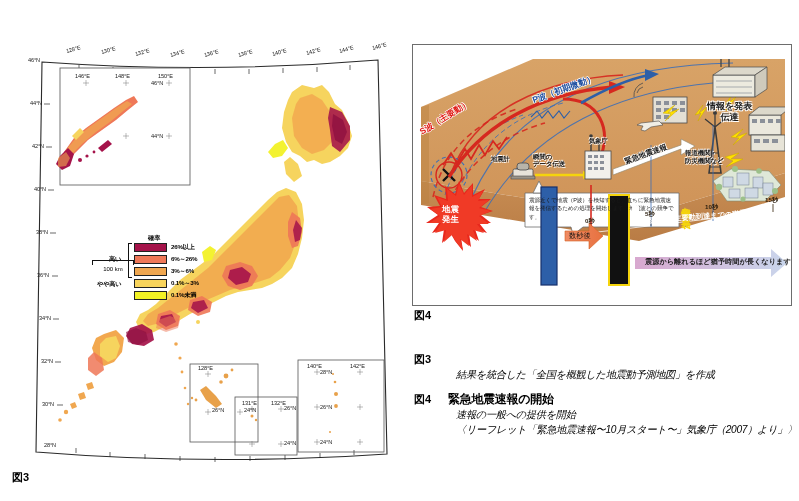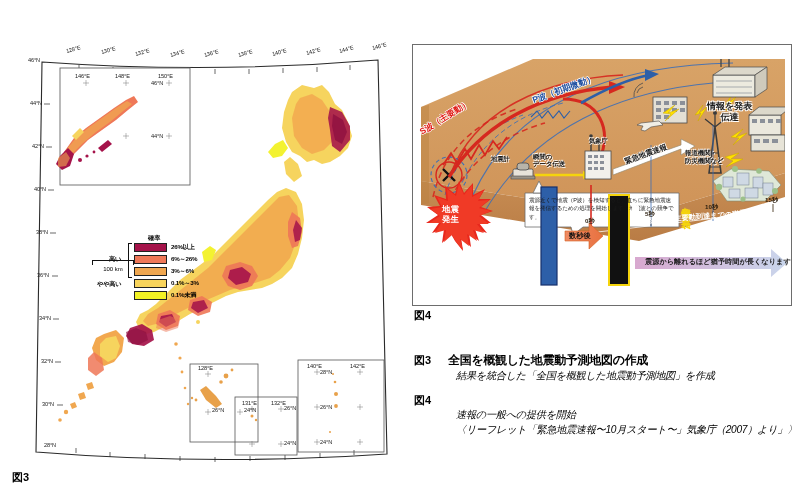--- a/index.html
+++ b/index.html
@@ -712,21 +712,21 @@
       <div style="position:absolute; left:116px; top:151px; width:146px; font-size:5.6px; line-height:1.5;
                   color:#1a1a1a; letter-spacing:-0.1px;">震源近くで地震（P波）を検知すると、直ちに緊急地震速報を発信するための処理を開始します。地震波との競争です。</div>
 
       <div style="position:absolute; left:29px; top:160px; font-size:8.4px; font-weight:bold; color:#ffffff;
                   line-height:1.15; text-align:center; white-space:pre;"><span>地震
 発生</span></div>
 
       <div style="position:absolute; left:131px; top:147px; width:96px; font-size:7.6px; font-weight:bold;
                   color:#ffffff; writing-mode:vertical-rl; text-orientation:upright; letter-spacing:-0.6px;">P波（初期微動）を観測</div>
 
-      <div style="position:absolute; left:156px; top:186px; font-size:7.2px; font-weight:bold; color:#111;
+      <div style="position:absolute; left:156px; top:186px; font-size:7.2px; font-weight:normal; color:#111;
                   white-space:nowrap;">数秒後</div>
 
       <div style="position:absolute; left:199px; top:155px; width:80px; font-size:9.6px; font-weight:bold;
                   color:#f5d40c; writing-mode:vertical-rl; text-orientation:upright; letter-spacing:0px;">情報を発表</div>
 
       <div style="position:absolute; left:218px; top:172px; font-size:7.2px; font-weight:bold; color:#ffffff;
                   white-space:nowrap; transform:rotate(-4.3deg); transform-origin:left center;">情報発表から主要動到達までの猶予時間</div>
 
       <div style="position:absolute; left:232px; top:212px; font-size:7.2px; font-weight:bold; color:#1a1a1a;
                   white-space:nowrap;text-align:right;">震源から離れるほど猶予時間が長くなります</div>
@@ -739,30 +739,30 @@
   </div>
 
   <div class="fig-tag" style="left:2px; top:264px;">図4</div>
 </div>
 
 <div id="captions">
 
   <div class="cap-block">
     <div class="cap-head">
       <span class="cap-num">図3</span>
-      <span class="cap-title">全国を概観した地震動予測地図の作成</span>
     </div>
     <div class="cap-body">
       <div class="cap-cont">結果を統合した「全国を概観した地震動予測地図」を作成</div>
     </div>
   </div>
 
   <div class="cap-block">
     <div class="cap-head">
       <span class="cap-num">図4</span>
+      <span class="cap-title">緊急地震速報の開始</span>
     </div>
     <div class="cap-body">
       <div class="cap-cont">速報の一般への提供を開始</div>
       <div class="cap-cont">〈リーフレット「緊急地震速報〜10月スタート〜」気象庁（2007）より」〉</div>
     </div>
   </div>
 
 </div>
 
 </body></html>

